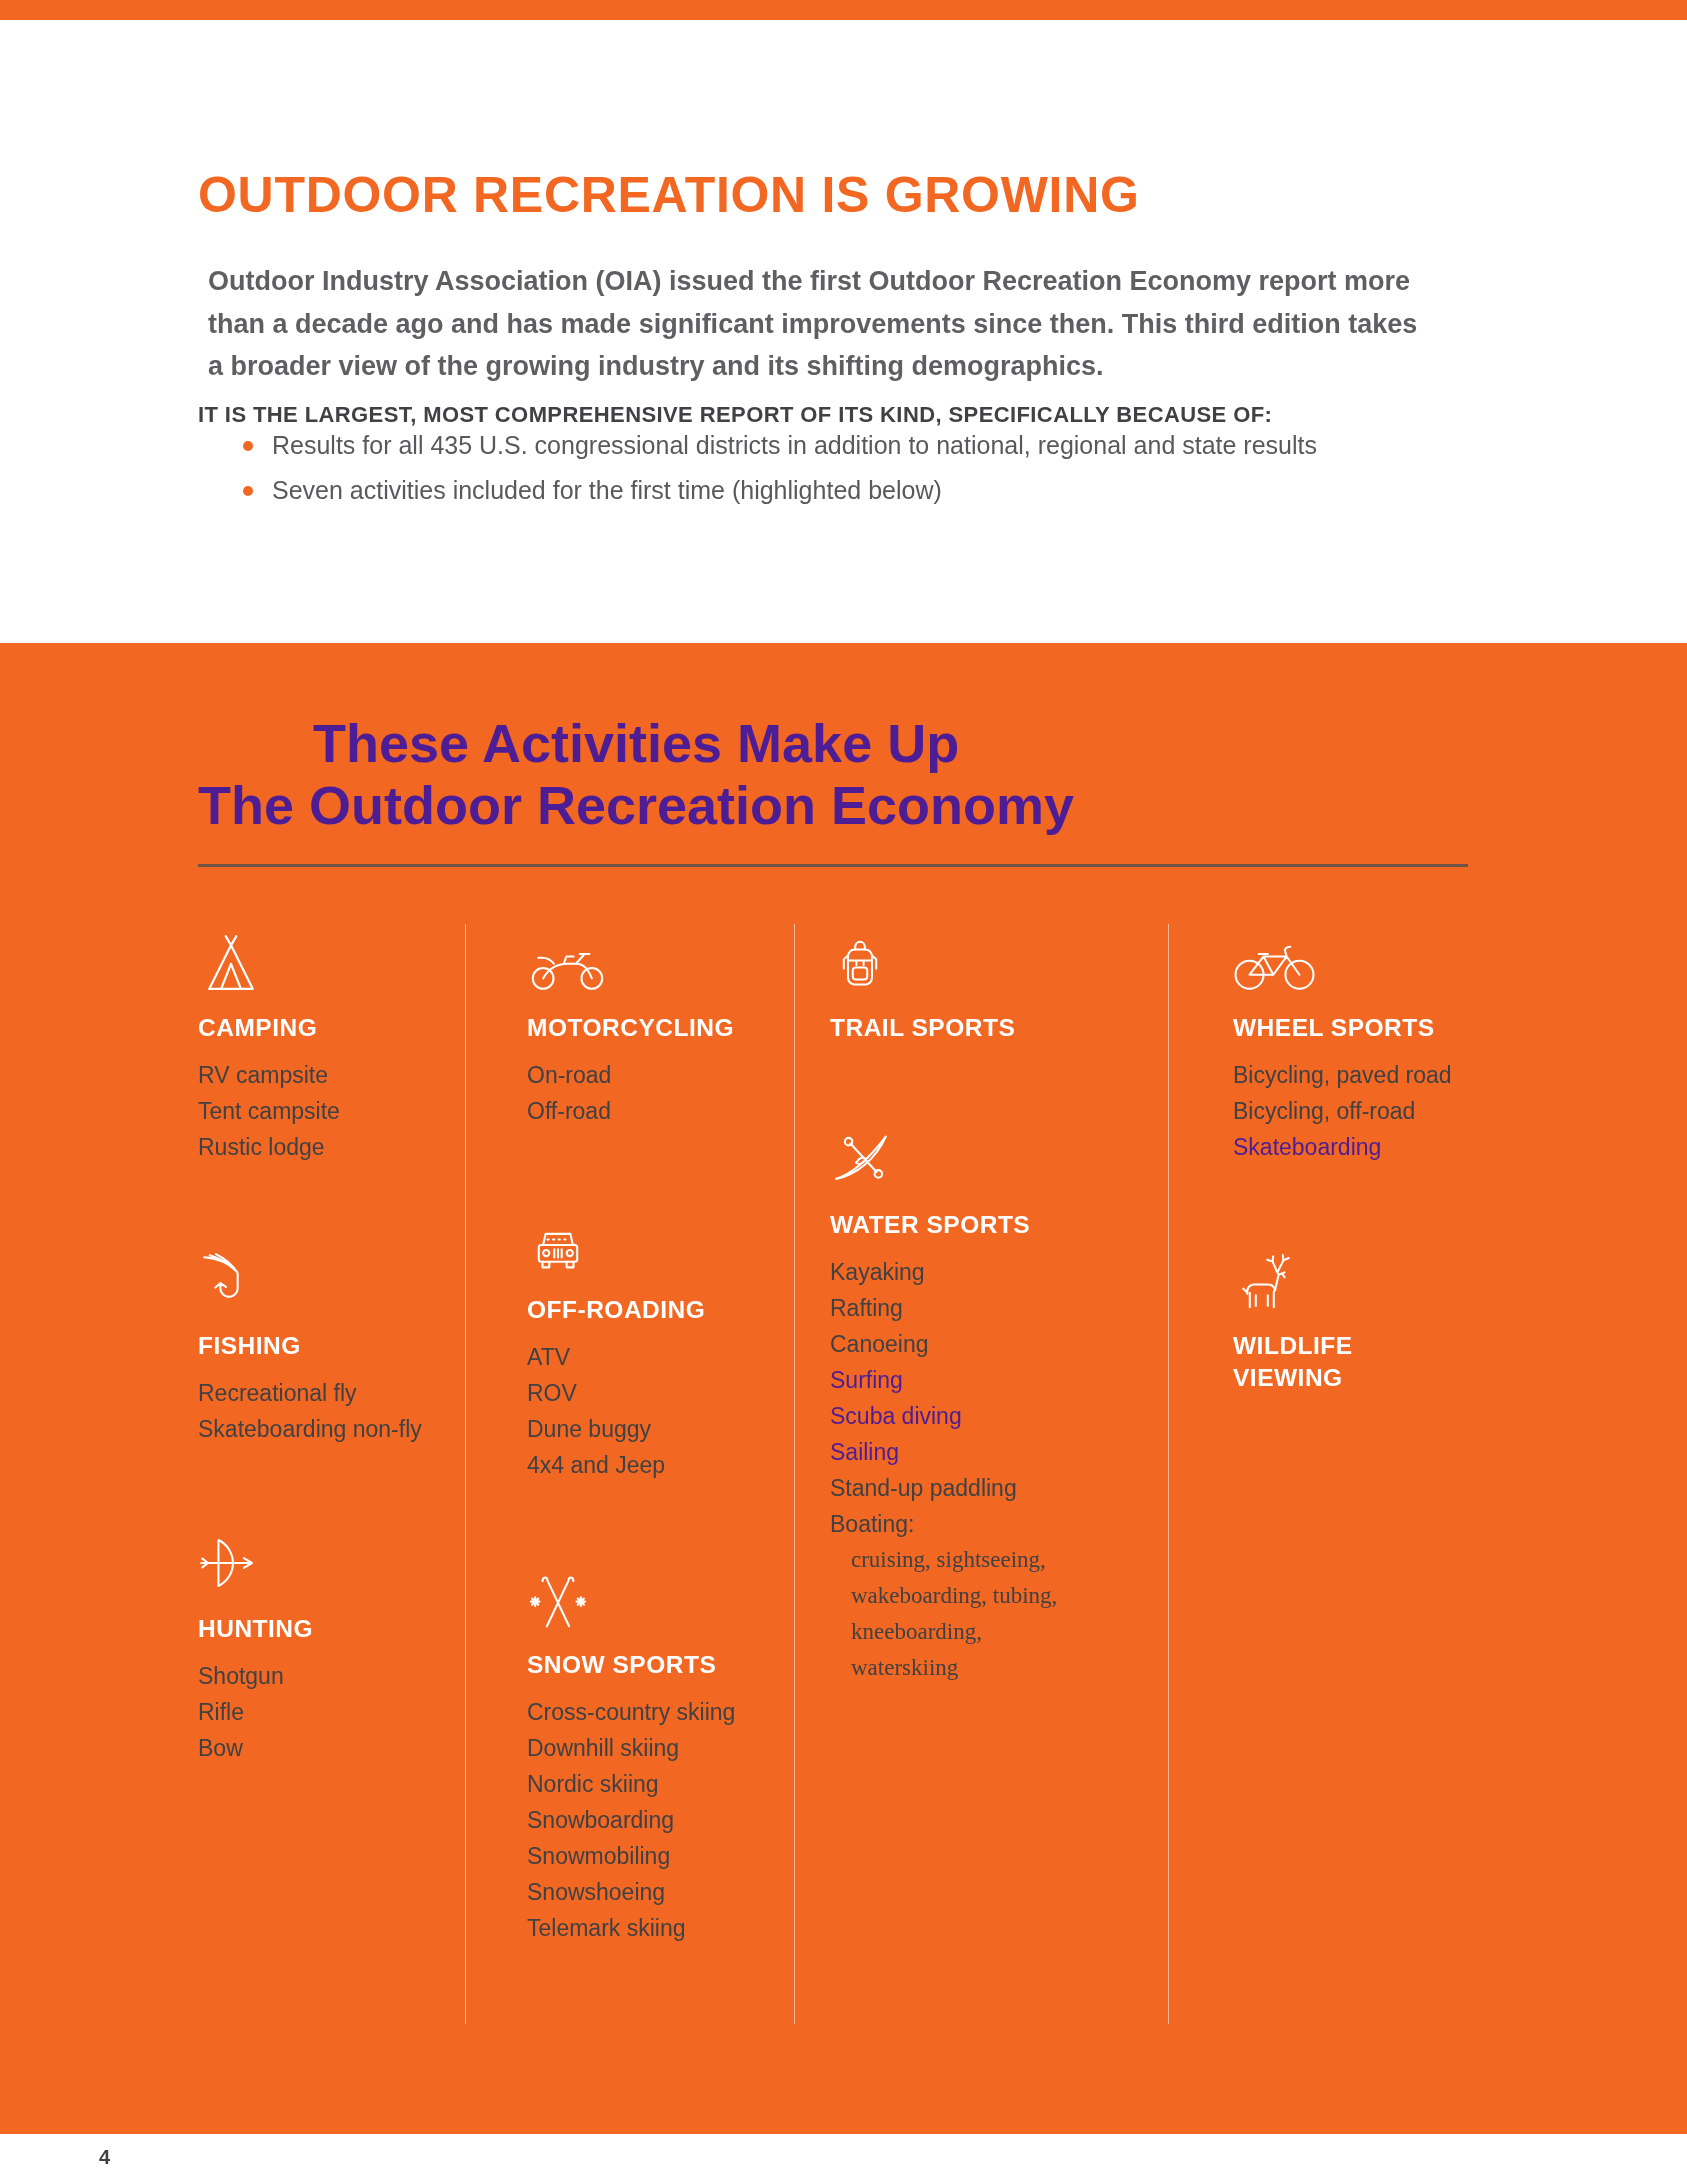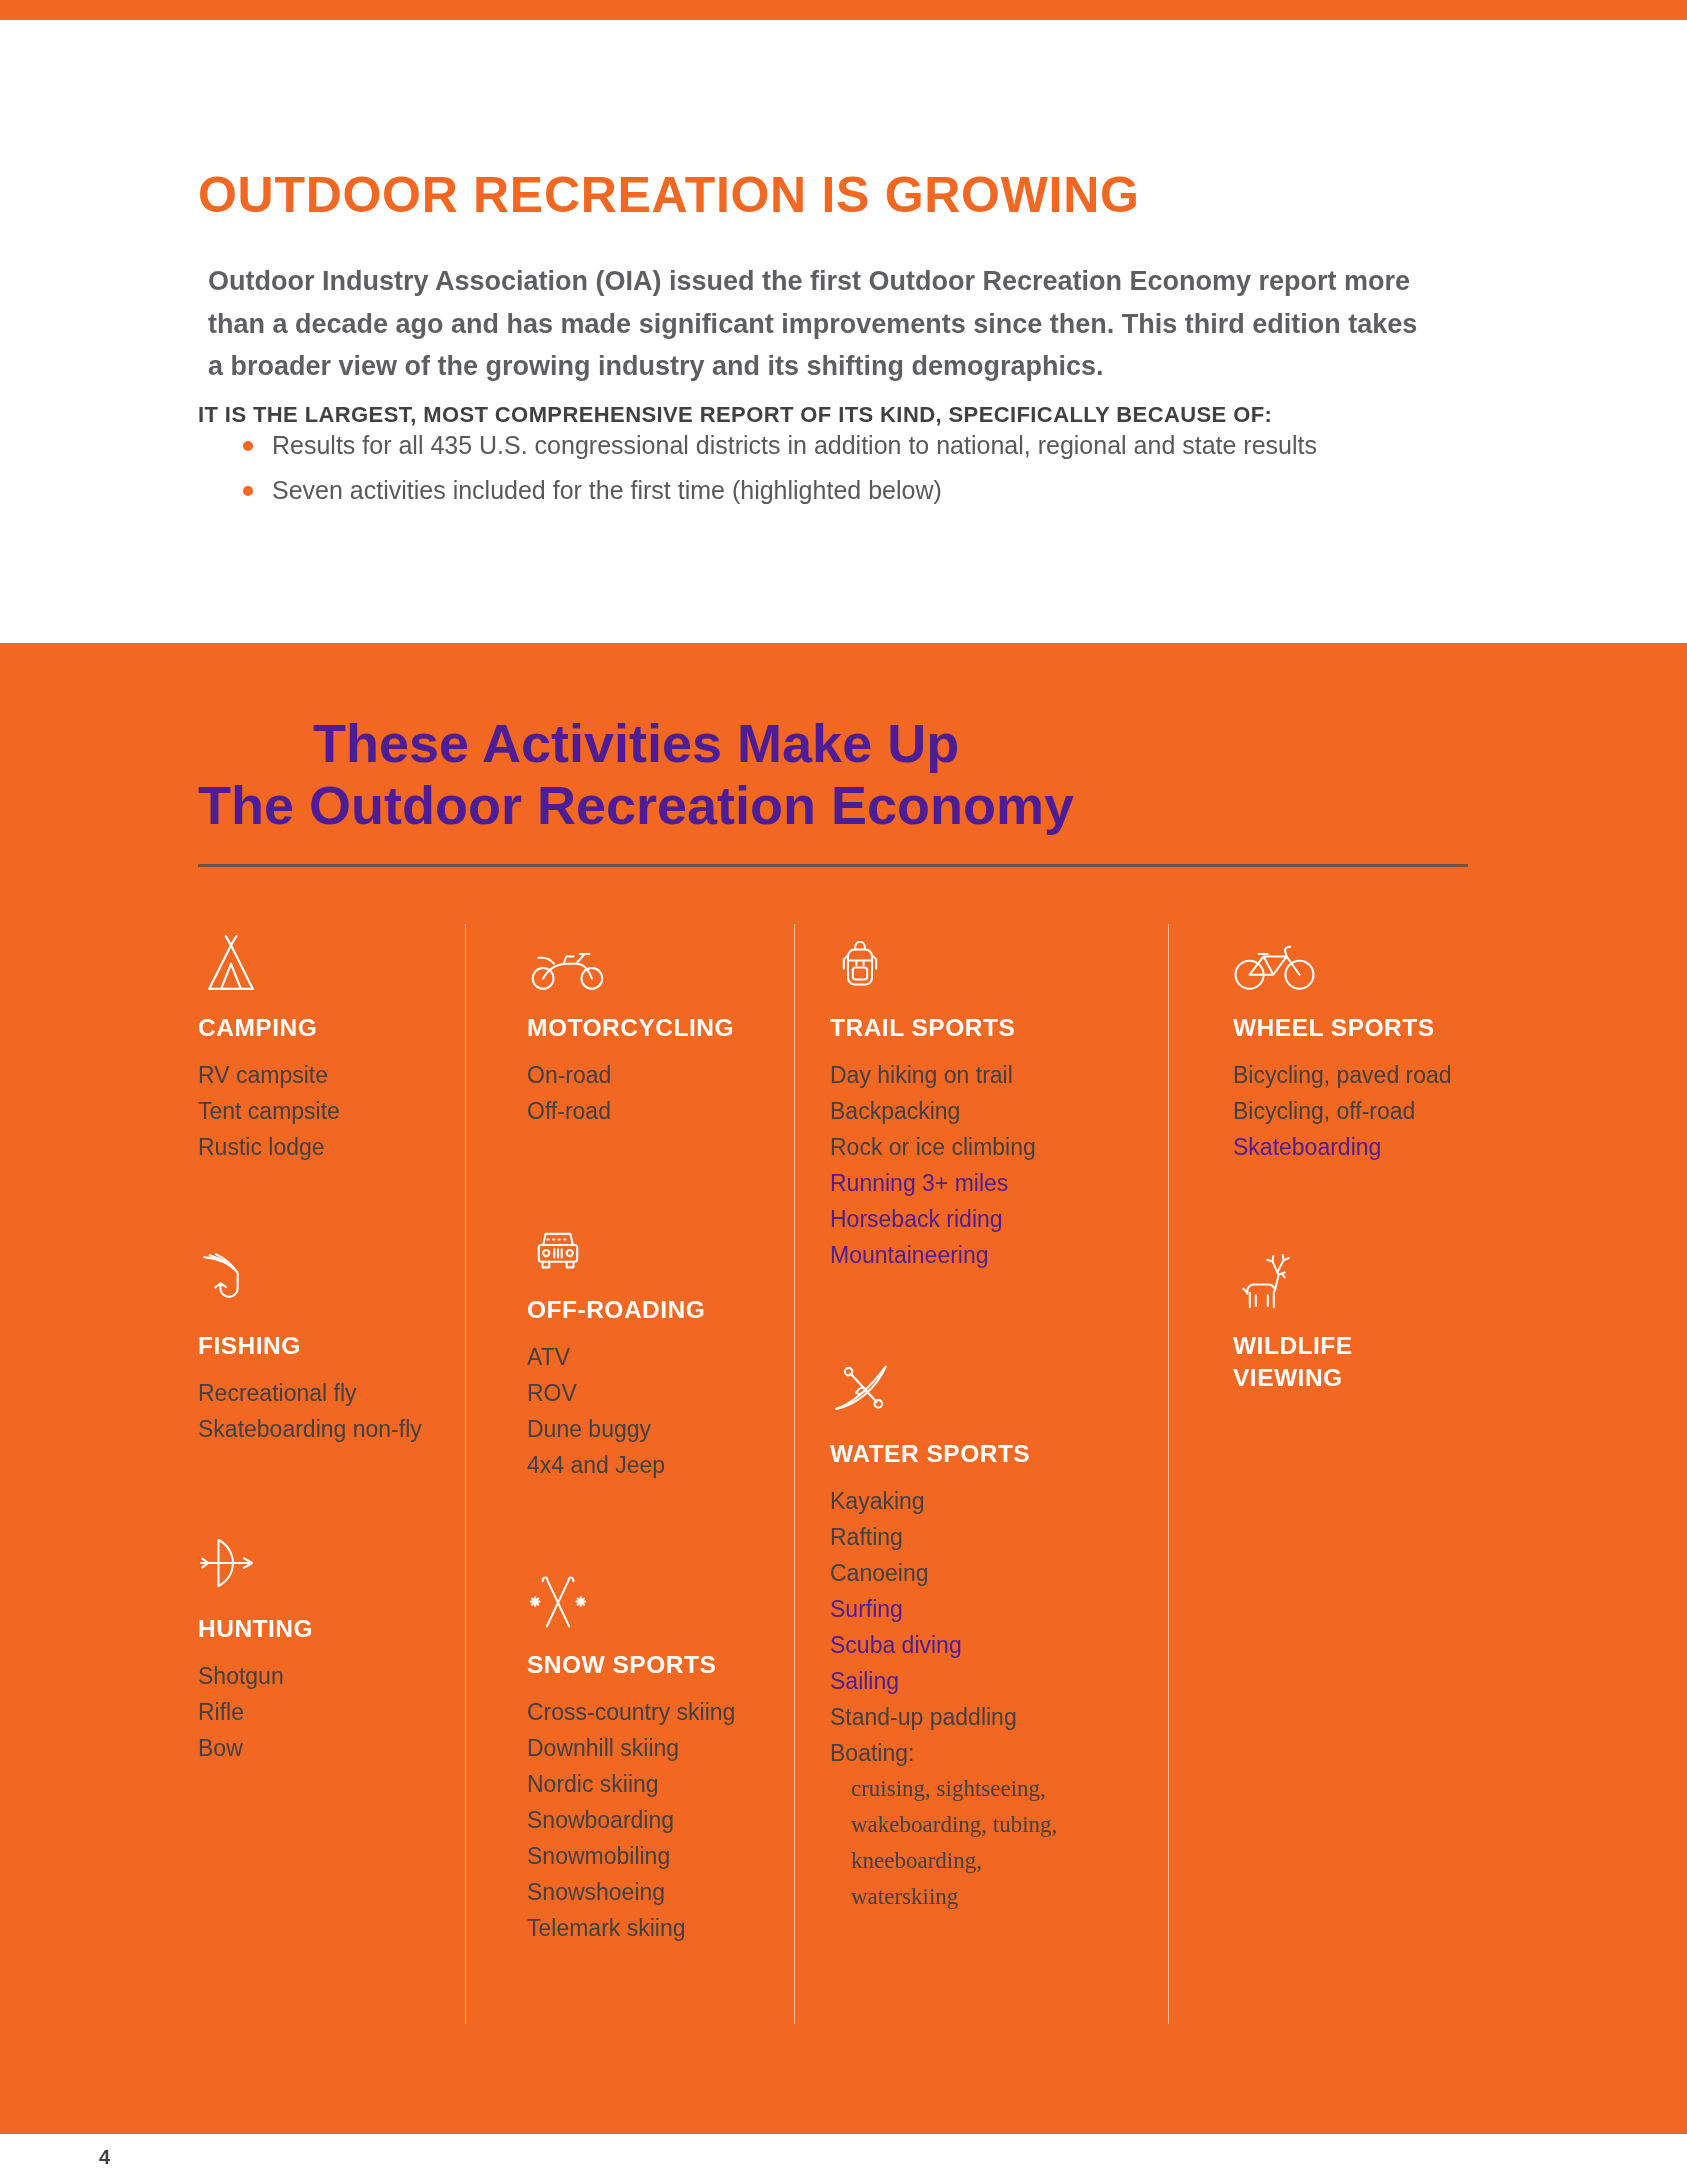--- a/index.html
+++ b/index.html
@@ -222,28 +222,20 @@
         <div class="col col-3">
           <div class="group">
             <div class="icon-box">
               <svg viewBox="0 0 100 96" width="60" height="58">
                 <rect fill="none" stroke="#ffffff" stroke-width="3.4" stroke-linecap="round" stroke-linejoin="round" x="30" y="24" width="40" height="58" rx="11"></rect>
                 <path fill="none" stroke="#ffffff" stroke-width="3.4" stroke-linecap="round" stroke-linejoin="round" d="M42 24 V19 A8 8 0 0 1 58 19 V24 M30 42 H70 M44 42 V50 M56 42 V50 M30 34 L23 40 V56 M70 34 L77 40 V56"></path>
                 <rect fill="none" stroke="#ffffff" stroke-width="3.4" stroke-linecap="round" stroke-linejoin="round" x="38" y="54" width="24" height="20" rx="5"></rect>
               </svg>
             </div>
             <div class="group-title">TRAIL SPORTS</div>
-            <div class="items">
-              <div class="item">Day hiking on trail</div>
-              <div class="item">Backpacking</div>
-              <div class="item">Rock or ice climbing</div>
-              <div class="item highlight">Running 3+ miles</div>
-              <div class="item highlight">Horseback riding</div>
-              <div class="item highlight">Mountaineering</div>
-            </div>
           </div>
           <div class="group">
             <div class="icon-box">
               <svg viewBox="0 0 100 100" width="62" height="62">
                 <path fill="none" stroke="#ffffff" stroke-width="3.4" stroke-linecap="round" stroke-linejoin="round" d="M10 82 C36 74 64 48 90 14 C74 50 42 76 10 82 Z M33 25 L75 71"></path>
                 <circle fill="none" stroke="#ffffff" stroke-width="3.4" stroke-linecap="round" stroke-linejoin="round" cx="30" cy="22" r="6"></circle>
                 <circle fill="none" stroke="#ffffff" stroke-width="3.4" stroke-linecap="round" stroke-linejoin="round" cx="78" cy="74" r="6"></circle>
                 <path fill="none" stroke="#ffffff" stroke-width="3.4" stroke-linecap="round" stroke-linejoin="round" d="M42 56 Q50 44 58 50 Q50 62 42 56 Z"></path>
               </svg>
             </div>

